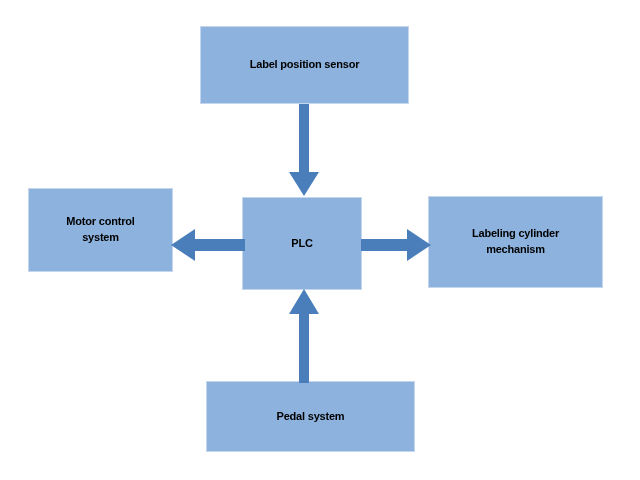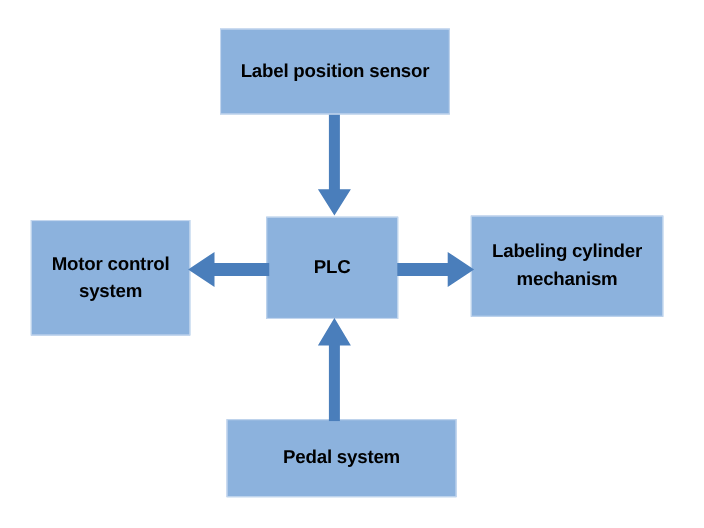--- a/index.html
+++ b/index.html
@@ -19,32 +19,32 @@
     position: absolute;
     background: #8cb2dd;
     border: 1px solid #c3d6ee;
     box-sizing: border-box;
     display: flex;
     align-items: center;
     justify-content: center;
     text-align: center;
     color: #000000;
     font-weight: bold;
-    font-size: 17px;
+    font-size: 11px;
     line-height: 1.45;
     letter-spacing: -0.2px;
     padding: 0 6px;
   }
   .node-label {
     display: block;
     width: 100%;
     white-space: pre-line;
   }
   #node-sensor { left: 200px;  top: 26px;  width: 209px; height: 78px; }
-  #node-motor  { left: 28px;   top: 200px; width: 145px; height: 105px; }
+  #node-motor  { left: 28px;   top: 188px; width: 145px; height: 84px; }
   #node-plc    { left: 242px;  top: 197px; width: 120px; height: 93px; align-items: center; }
   #node-cyl    { left: 428px;  top: 196px; width: 175px; height: 92px; align-items: center; }
   #node-pedal  { left: 206px;  top: 381px; width: 209px; height: 71px; }
 
   .arrow {
     position: absolute;
   }
   .arrow svg { display: block; }
 </style>
 </head>

